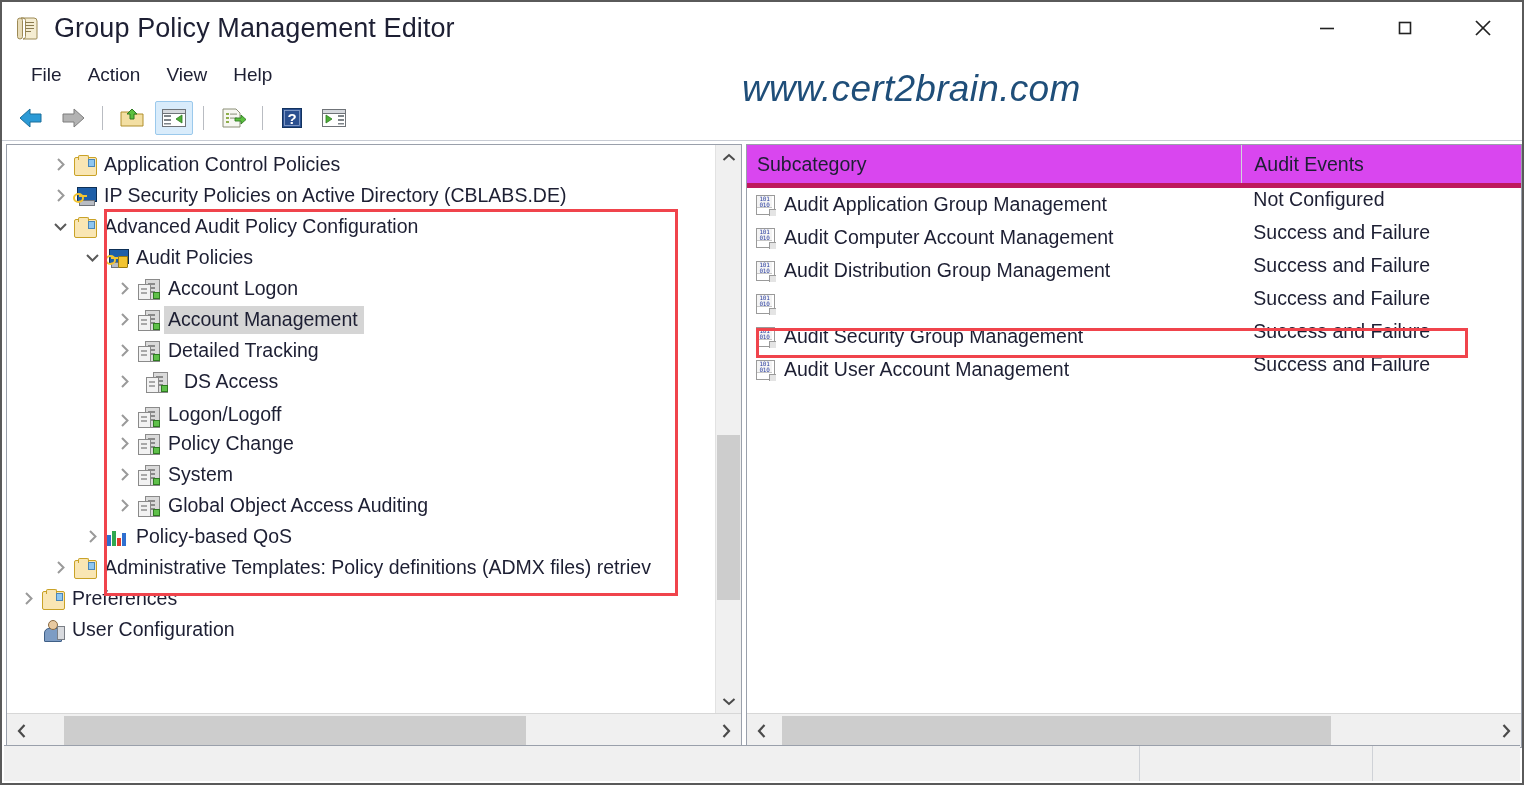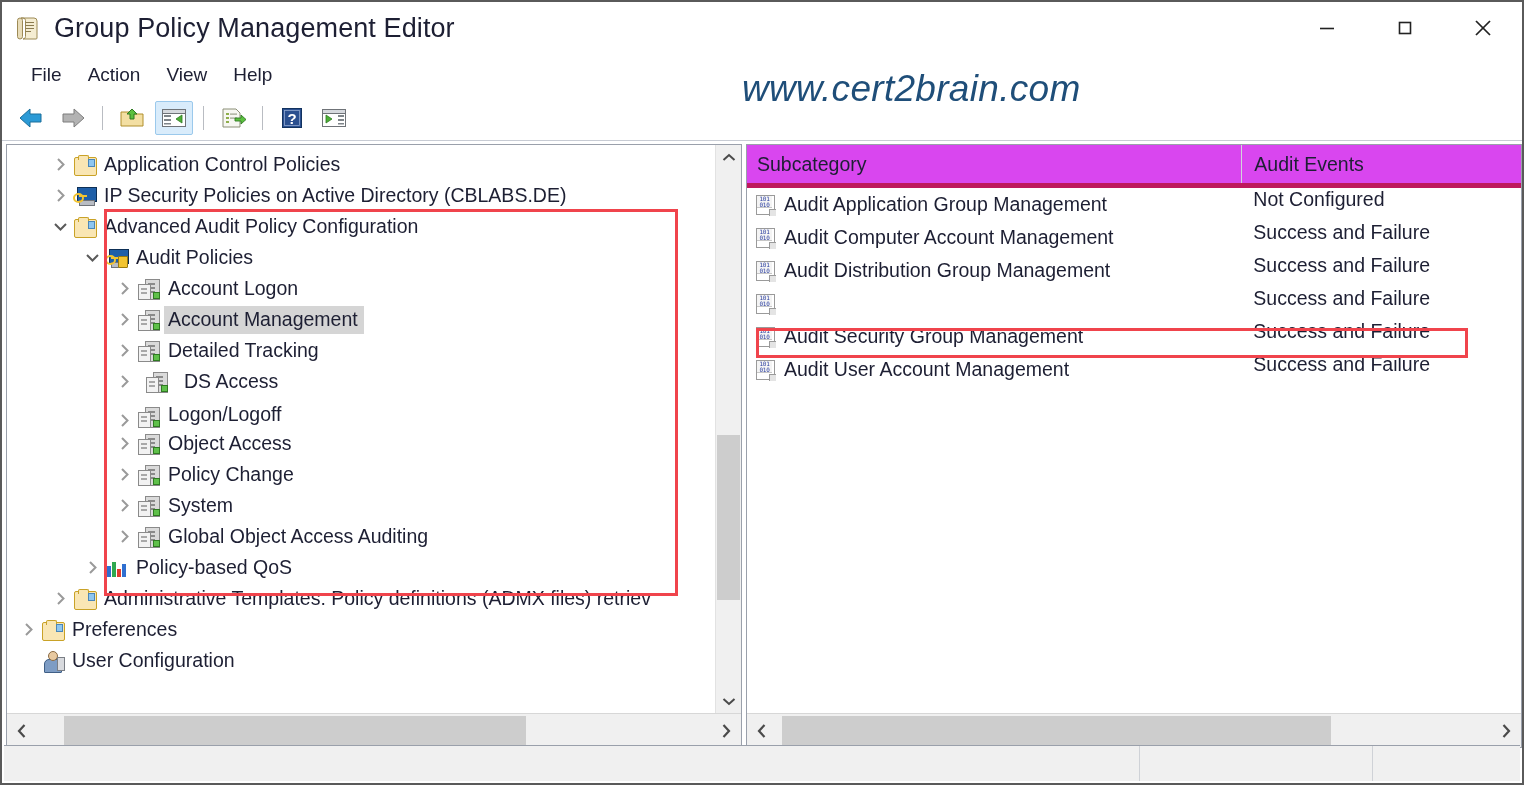--- a/index.html
+++ b/index.html
@@ -805,42 +805,20 @@
                     <i style="top:7px"></i>
                     <i style="top:11px"></i>
                   </span>
                   <span class="s-front">
                     <i style="top:3px"></i>
                     <i style="top:7px"></i>
                   </span>
                   <span class="s-dot"></span>
                 </span>
               </div>
-              <span class="tree-label">Object Access</span>
-            </div>
-            <div class="tree-row" style="padding-left: 104px;">
-              <div class="tw">
-                <svg width="11" height="15" viewBox="0 0 11 15">
-                  <path d="M3 2 L8.5 7.5 L3 13" fill="none" stroke="#9a9a9a" stroke-width="2"></path>
-                </svg>
-              </div>
-              <div class="tree-icon">
-                <span class="ic-server">
-                  <span class="s-back">
-                    <i style="top:3px"></i>
-                    <i style="top:7px"></i>
-                    <i style="top:11px"></i>
-                  </span>
-                  <span class="s-front">
-                    <i style="top:3px"></i>
-                    <i style="top:7px"></i>
-                  </span>
-                  <span class="s-dot"></span>
-                </span>
-              </div>
               <span class="tree-label">Policy Change</span>
             </div>
             <div class="tree-row" style="padding-left: 104px;">
               <div class="tw">
                 <svg width="11" height="15" viewBox="0 0 11 15">
                   <path d="M3 2 L8.5 7.5 L3 13" fill="none" stroke="#9a9a9a" stroke-width="2"></path>
                 </svg>
               </div>
               <div class="tree-icon">
                 <span class="ic-server">

